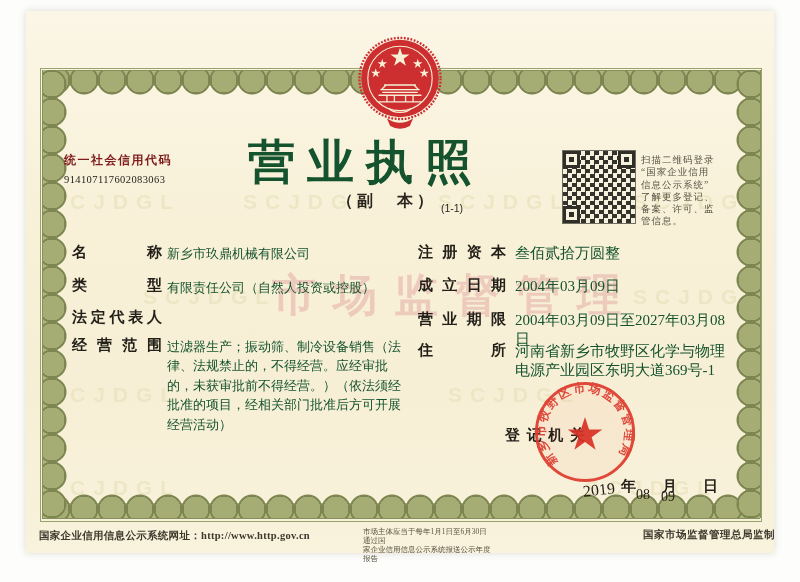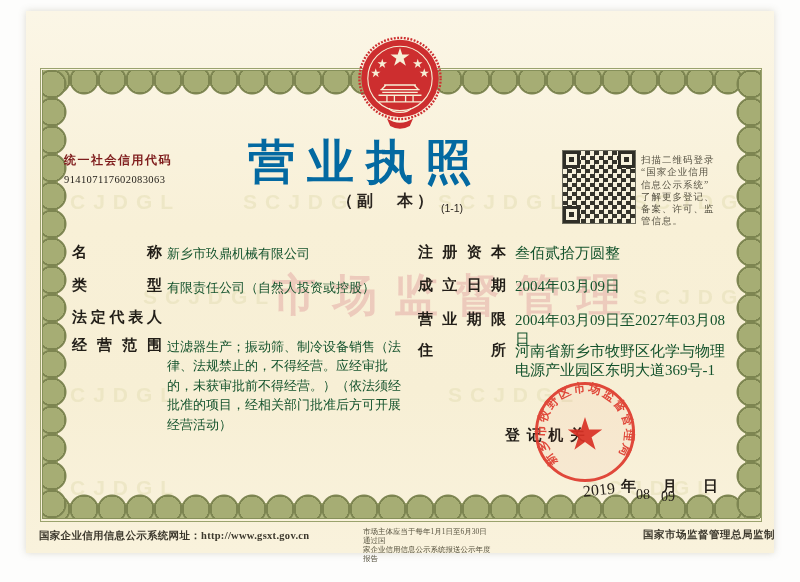--- a/index.html
+++ b/index.html
@@ -34,21 +34,21 @@
   
   .wm{position:absolute;font-weight:bold;font-size:21px;letter-spacing:8px;color:#e7e1ba;opacity:.6;
       font-family:"Liberation Sans",sans-serif;pointer-events:none;}
   .wm-pink{position:absolute;left:272px;top:266px;font-size:44px;font-weight:bold;letter-spacing:17px;
       color:#d9868b;opacity:.34;font-family:"Liberation Serif",serif;pointer-events:none;white-space:nowrap;}
   
   .credit{position:absolute;left:64px;top:152px;}
   .credit .lab{font-size:12px;font-weight:bold;letter-spacing:1.5px;color:#7f1d1d;}
   .credit .num{font-size:10.5px;margin-top:5px;font-family:"Liberation Serif",serif;color:#1e1b16;letter-spacing:.4px;}
   .title{position:absolute;left:0;top:131px;width:732px;text-align:center;font-size:47px;font-weight:bold;
-    letter-spacing:12px;color:#0369a1;font-family:"Liberation Sans",sans-serif;}
+    letter-spacing:12px;color:#14532d;font-family:"Liberation Sans",sans-serif;}
   .subtitle{position:absolute;left:0;top:191px;width:800px;text-align:center;font-size:16px;font-weight:bold;
     color:#2b2620;letter-spacing:4px;}
   .copynum{font-size:10.5px;font-weight:normal;letter-spacing:0;position:relative;top:6px;margin-left:4px;}
   
   .qr{position:absolute;left:563px;top:151px;width:72px;height:72px;
     background:repeating-conic-gradient(#35342c 0% 25%,#f6f1dc 0% 50%) 0 0/9px 9px;outline:1px solid #6f6e60;}
   .qf{position:absolute;width:17px;height:17px;border:3px solid #2f2e27;background:#f6f1dc;box-sizing:border-box;}
   .qf::after{content:"";position:absolute;left:3px;top:3px;width:5px;height:5px;background:#2f2e27;}
   .qf.tl{left:0;top:0}.qf.tr{right:0;top:0}.qf.bl{left:0;bottom:0}
   .qrtext{position:absolute;left:641px;top:154px;width:92px;font-size:9.5px;line-height:12.3px;
@@ -222,19 +222,19 @@
 
   <div class="regdate">
     <span class="d-num" style="left:583px;top:481px;transform:rotate(-6deg);font-size:16px">2019</span>
     <span class="d-unit" style="left:621px;top:477px">年</span>
     <span class="d-num" style="left:636px;top:487px">08</span>
     <span class="d-unit" style="left:662px;top:477px">月</span>
     <span class="d-num" style="left:661px;top:489px">09</span>
     <span class="d-unit" style="left:703px;top:477px">日</span>
   </div>
 
-  <div class="footL">国家企业信用信息公示系统网址：http://www.gsxt.gov.cn</div>
+  <div class="footL">国家企业信用信息公示系统网址：http://www.http.gov.cn</div>
   <div class="footC">
     <div>市场主体应当于每年1月1日至6月30日通过国</div>
     <div>家企业信用信息公示系统报送公示年度报告</div>
   </div>
   <div class="footR">国家市场监督管理总局监制</div>
 </div>
 
 </body></html>

